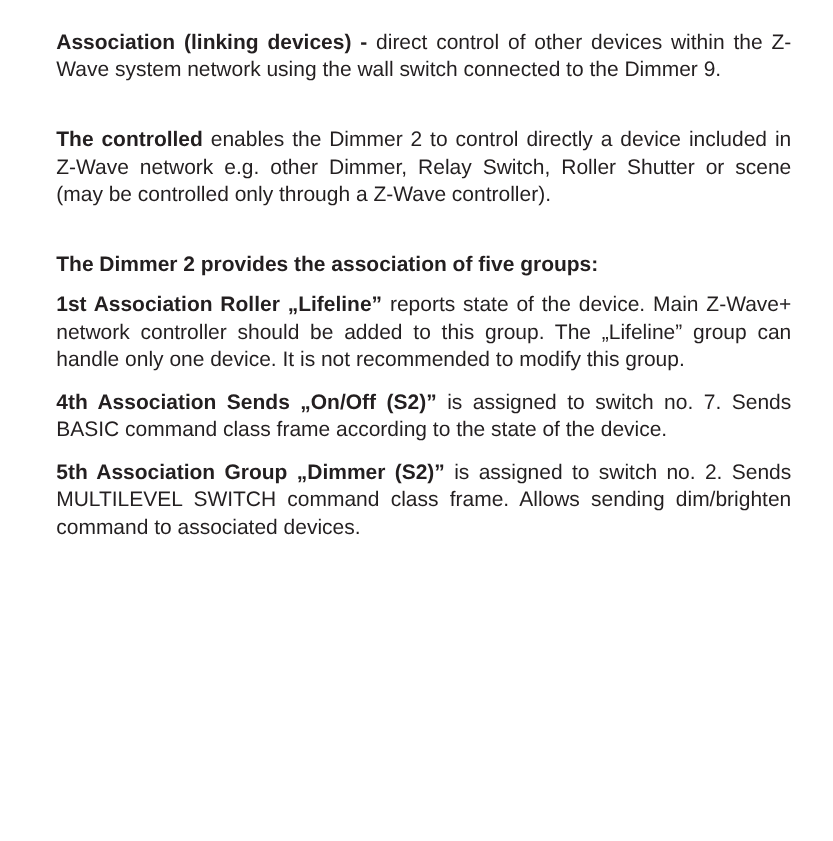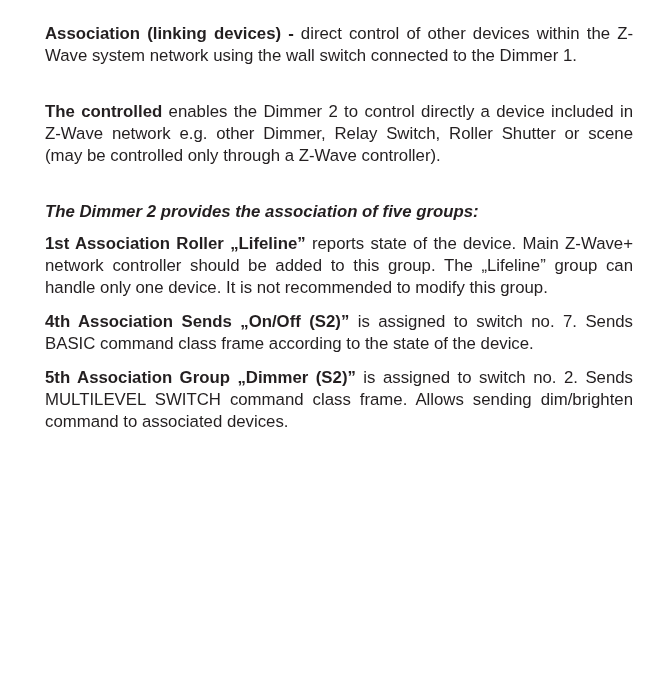--- a/index.html
+++ b/index.html
@@ -21,36 +21,35 @@
     overflow: hidden;
   }
   .para {
     margin: 0 0 34px 0;
     text-align: justify;
   }
   .heading {
     margin: 0 0 10px 0;
     font-weight: bold;
     text-align: left;
-    font-style: italic;
   }
   .group {
     margin: 0 0 12px 0;
     text-align: justify;
   }
   .lead {
     font-weight: bold;
   }
 </style>
 </head>
 <body>
 
 <div class="page">
 
-  <p class="para"><span class="lead">Association (linking devices) -</span><span> direct control of other devices within the Z-Wave system network using the wall switch connected to the Dimmer 1.</span></p>
+  <p class="para"><span class="lead">Association (linking devices) -</span><span> direct control of other devices within the Z-Wave system network using the wall switch connected to the Dimmer 9.</span></p>
 
   <p class="para"><span class="lead">The controlled</span><span> enables the Dimmer 2 to control directly a device included in Z-Wave network e.g. other Dimmer, Relay Switch, Roller Shutter or scene (may be controlled only through a Z-Wave controller).</span></p>
 
   <p class="heading"><span>The Dimmer 2 provides the association of five groups:</span></p>
 
   <p class="group"><span class="lead">1st Association Roller „Lifeline”</span><span> reports state of the device. Main Z-Wave+ network controller should be added to this group. The „Lifeline” group can handle only one device. It is not recommended to modify this group.</span></p>
 
 
 
   <p class="group"><span class="lead">4th Association Sends „On/Off (S2)”</span><span> is assigned to switch no. 7. Sends BASIC command class frame according to the state of the device.</span></p>

